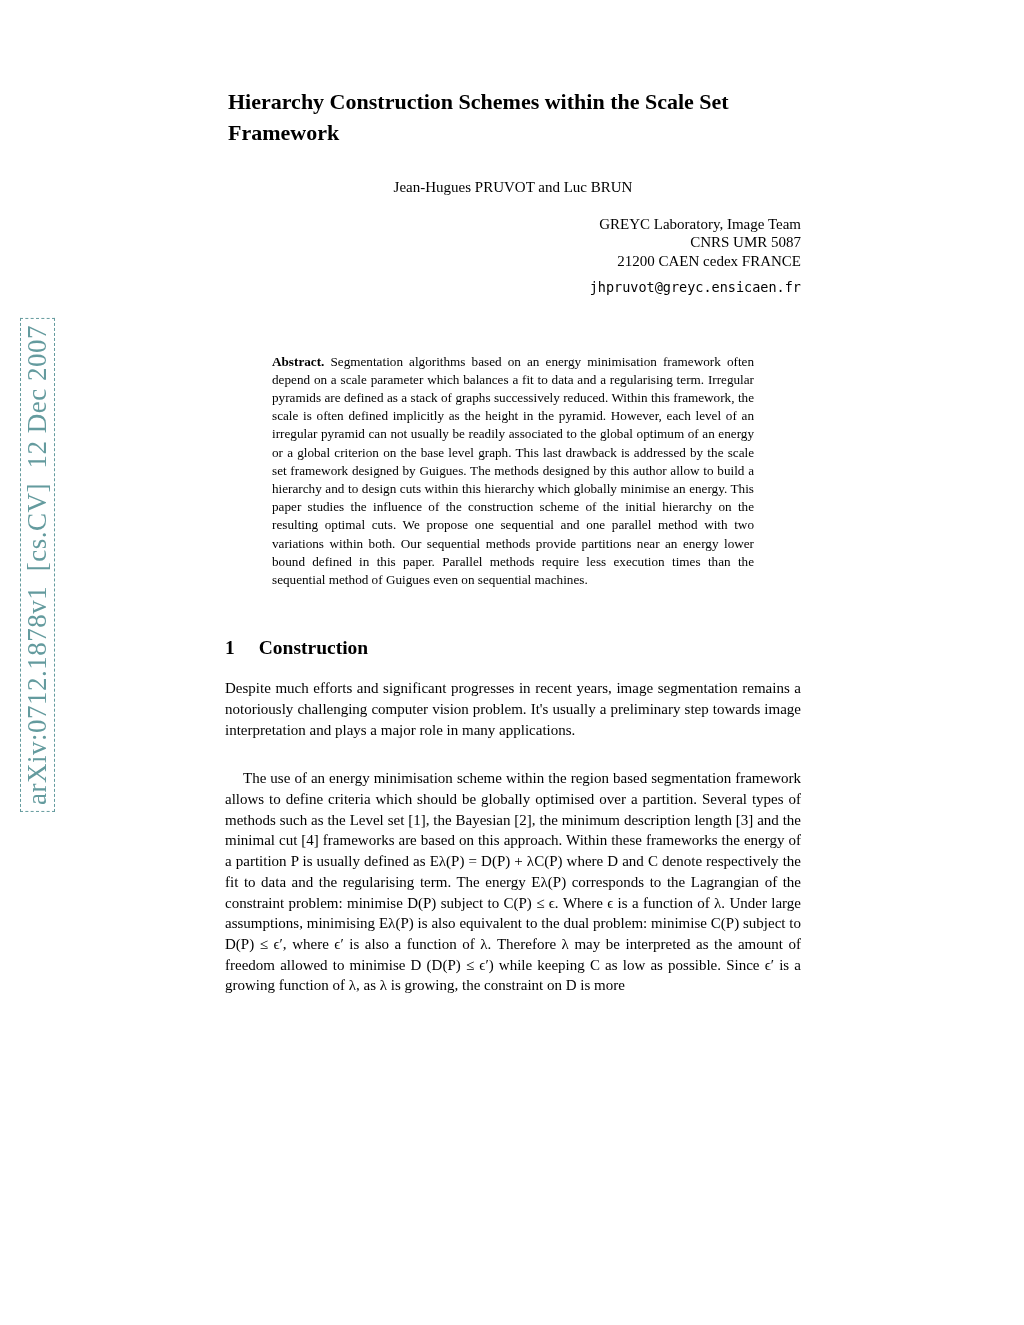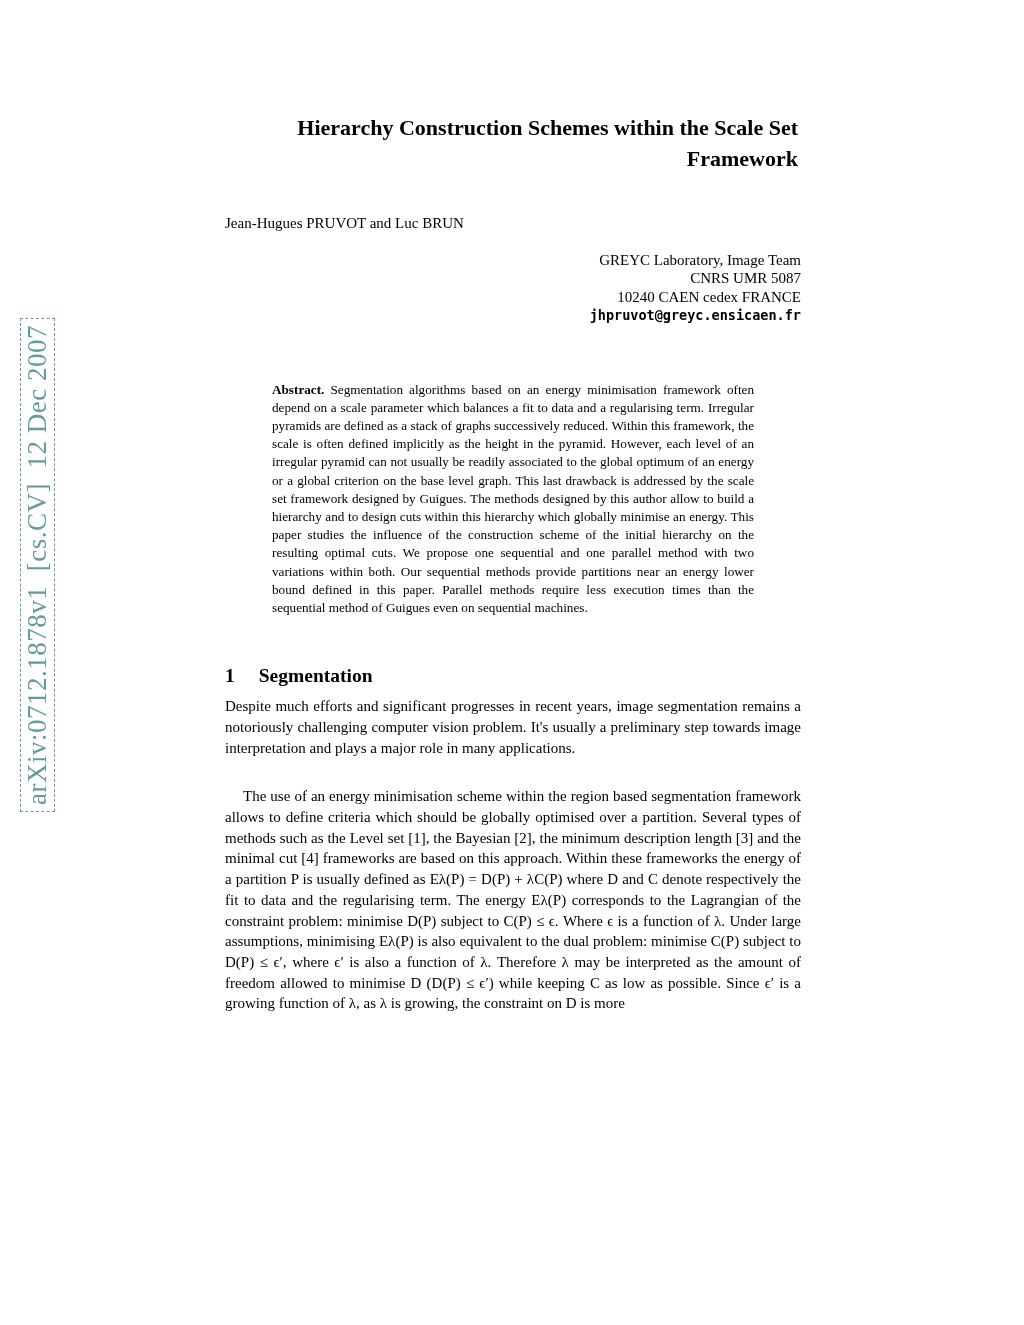--- a/index.html
+++ b/index.html
@@ -32,42 +32,42 @@
     border: 1px dashed;
     letter-spacing: 0.5px;
   }
   .content {
     position: absolute;
     left: 225px;
     top: 0;
     width: 576px;
   }
   .title {
-    margin: 113px auto 0 auto;
+    margin: 87px auto 0 auto;
     max-width: 570px;
-    text-align: right;
+    text-align: left;
     font-size: 22px;
     font-weight: bold;
     line-height: 1.4;
   }
   .authors {
-    margin-top: 40px;
+    margin-top: 30px;
+    text-align: center;
     font-size: 15px;
   }
   .affiliation {
     margin-top: 19px;
     text-align: right;
     font-size: 15px;
     line-height: 18.5px;
   }
   .email {
-    margin-top: 0;
+    margin-top: 8px;
     font-family: "DejaVu Sans Mono", monospace;
     font-size: 13.5px;
-    font-weight: bold;
   }
   .abstract {
     margin: 56px auto 0 auto;
     width: 482px;
     font-size: 13.2px;
     line-height: 18.2px;
     text-align: justify;
   }
   .abstract-label {
     font-weight: bold;
@@ -81,21 +81,21 @@
     display: inline-block;
     margin-right: 24px;
   }
   .body-par {
     margin: 0;
     font-size: 15px;
     line-height: 20.7px;
     text-align: justify;
   }
   .body-par.first {
-    margin-top: 9px;
+    margin-top: 19px;
     font-family: Liberation Serif, serif;
   }
   .body-par.indented {
     text-indent: 18px;
     margin-top: 28px;
   }
 </style>
 </head>
 <body>
 
@@ -105,31 +105,31 @@
 
   <div class="content">
 
     <h1 class="title">Hierarchy Construction Schemes within the Scale Set Framework</h1>
 
     <div class="authors">Jean-Hugues PRUVOT and Luc BRUN</div>
 
     <div class="affiliation">
       <div>GREYC Laboratory, Image Team</div>
       <div>CNRS UMR 5087</div>
-      <div>10240 CAEN cedex FRANCE</div>
+      <div>21200 CAEN cedex FRANCE</div>
       <div class="email">jhpruvot@greyc.ensicaen.fr</div>
     </div>
 
     <div class="abstract">
       <span class="abstract-label">Abstract.</span>
       <span>Segmentation algorithms based on an energy minimisation framework often depend on a scale parameter which balances a fit to data and a regularising term. Irregular pyramids are defined as a stack of graphs successively reduced. Within this framework, the scale is often defined implicitly as the height in the pyramid. However, each level of an irregular pyramid can not usually be readily associated to the global optimum of an energy or a global criterion on the base level graph. This last drawback is addressed by the scale set framework designed by Guigues. The methods designed by this author allow to build a hierarchy and to design cuts within this hierarchy which globally minimise an energy. This paper studies the influence of the construction scheme of the initial hierarchy on the resulting optimal cuts. We propose one sequential and one parallel method with two variations within both. Our sequential methods provide partitions near an energy lower bound defined in this paper. Parallel methods require less execution times than the sequential method of Guigues even on sequential machines.</span>
     </div>
 
     <h2 class="section-heading">
-      <span class="section-number">1</span><span>Segmentation</span>
+      <span class="section-number">1</span><span>Construction</span>
     </h2>
 
     <p class="body-par first">Despite much efforts and significant progresses in recent years, image segmentation remains a notoriously challenging computer vision problem. It's usually a preliminary step towards image interpretation and plays a major role in many applications.</p>
 
     <p class="body-par indented">The use of an energy minimisation scheme within the region based segmentation framework allows to define criteria which should be globally optimised over a partition. Several types of methods such as the Level set [1], the Bayesian [2], the minimum description length [3] and the minimal cut [4] frameworks are based on this approach. Within these frameworks the energy of a partition P is usually defined as Eλ(P) = D(P) + λC(P) where D and C denote respectively the fit to data and the regularising term. The energy Eλ(P) corresponds to the Lagrangian of the constraint problem: minimise D(P) subject to C(P) ≤ ϵ. Where ϵ is a function of λ. Under large assumptions, minimising Eλ(P) is also equivalent to the dual problem: minimise C(P) subject to D(P) ≤ ϵ′, where ϵ′ is also a function of λ. Therefore λ may be interpreted as the amount of freedom allowed to minimise D (D(P) ≤ ϵ′) while keeping C as low as possible. Since ϵ′ is a growing function of λ, as λ is growing, the constraint on D is more</p>
 
   </div>
 </div>
 
 </body></html>

